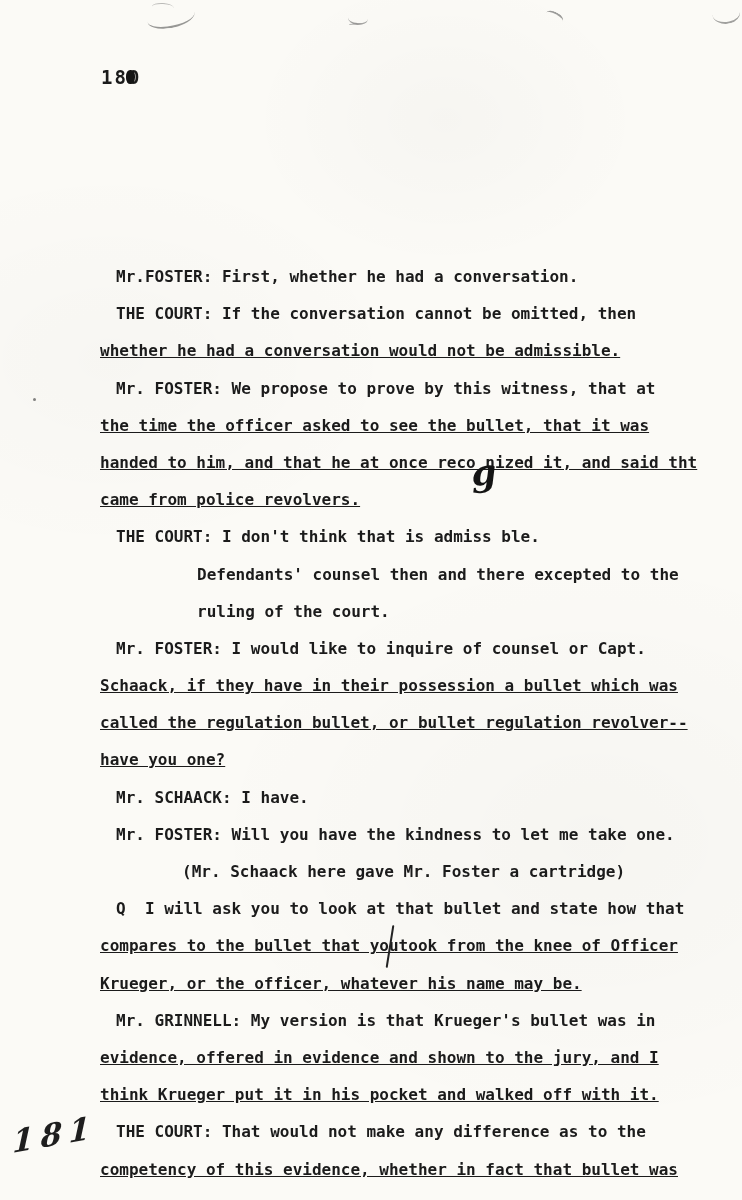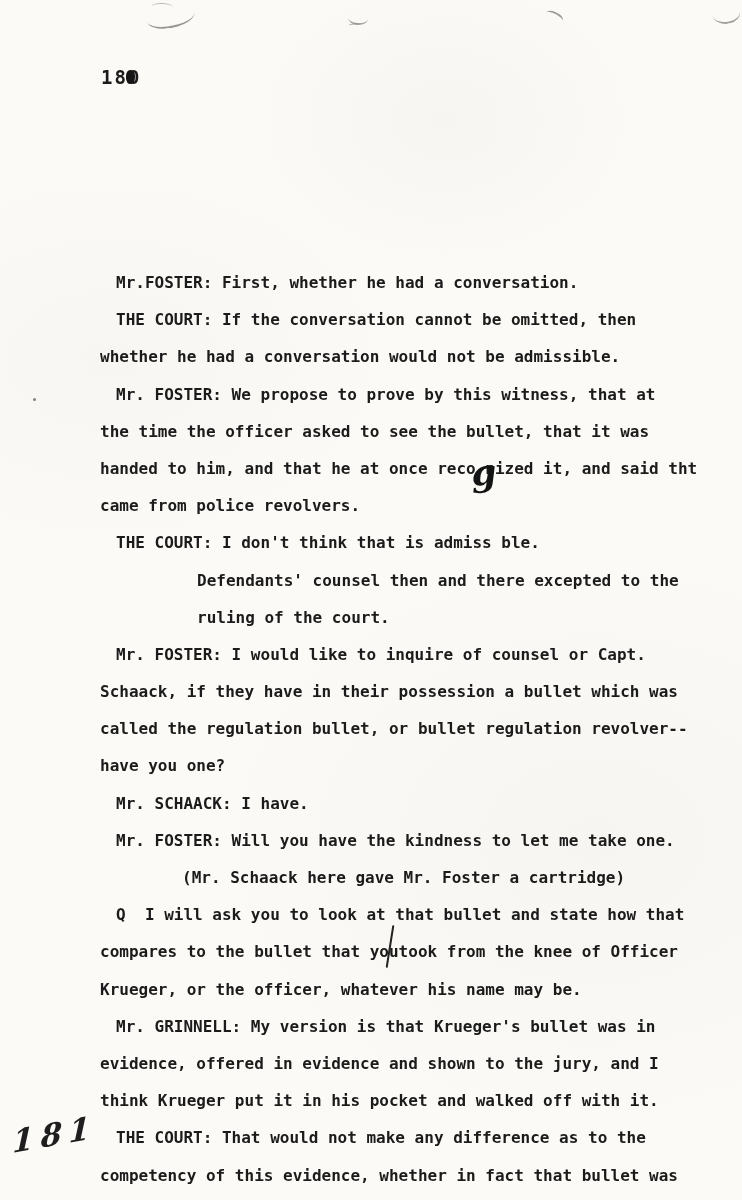--- a/index.html
+++ b/index.html
@@ -23,27 +23,27 @@
   .typed-page-number{
     position:absolute;left:101px;top:66px;
     font-size:19px;font-weight:700;letter-spacing:2px;
   }
   
   .ink-blob{
     position:absolute;left:126px;top:70px;width:9px;height:14px;
     background:#151515;border-radius:45%;
   }
   .transcript{
-    position:absolute;left:100px;top:264px;right:18px;
+    position:absolute;left:100px;top:258px;right:18px;
     font-size:16px;font-weight:700;
     line-height:37.2px;
     white-space:pre;
   }
   .line{height:37.2px;}
-  .indent-0{padding-left:0;}
+  .indent-0{padding-left:0;text-decoration:underline;}
   .indent-1{padding-left:16px;}
   .indent-2{padding-left:97px;}
   .indent-3{padding-left:82px;}
   .handwritten-g{
     position:absolute;left:471px;top:451px;
     font-family:"DejaVu Serif","Liberation Serif",serif;
     font-style:italic;font-size:36px;font-weight:700;
     transform:rotate(-4deg);
     color:#141414;
   }

